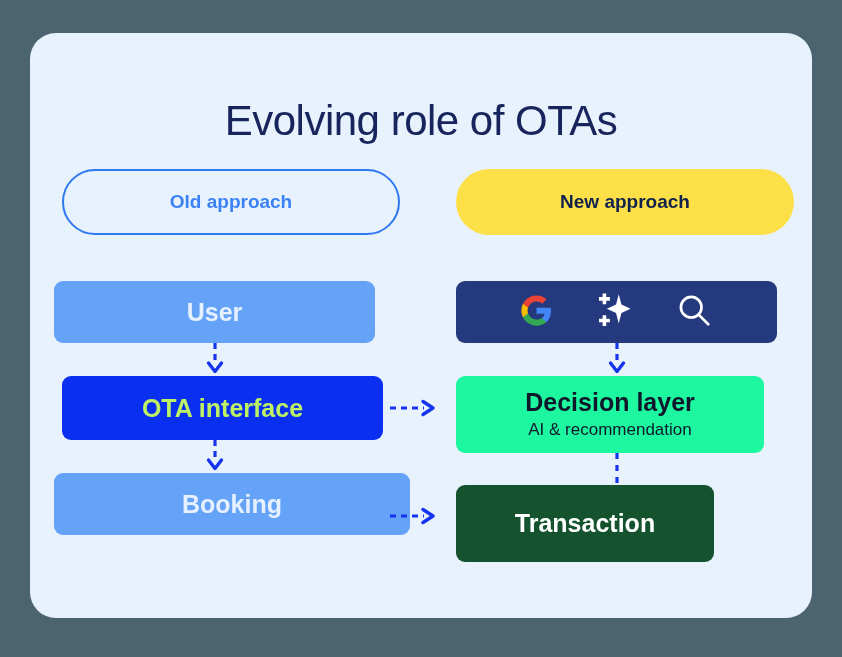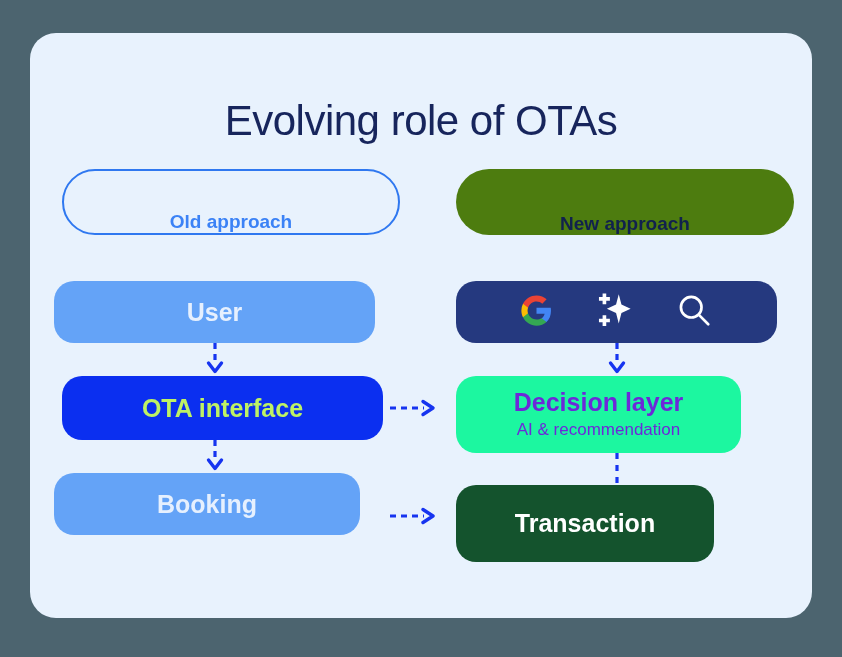--- a/index.html
+++ b/index.html
@@ -37,45 +37,45 @@
     font-weight: normal;
     color: #17255c;
     letter-spacing: -0.5px;
   }
   
   .pill {
     position: absolute;
     height: 66px;
     border-radius: 33px;
     display: flex;
-    align-items: flex-end;
+    align-items: center;
     justify-content: center;
     font-size: 19px;
     font-weight: bold;
     box-sizing: border-box;
   }
   .pill-old {
     left: 32px;
     top: 136px;
     width: 338px;
     border: 2.5px solid #2f78f0;
     color: #3b82f6;
     background: transparent;
   }
   .pill-new {
     left: 426px;
     top: 136px;
     width: 338px;
-    background: #4d7c0f;
+    background: #fde047;
     color: #11214d;
   }
   
   .box {
     position: absolute;
-    border-radius: 20px;
+    border-radius: 9px;
     display: flex;
     flex-direction: column;
     align-items: center;
     justify-content: center;
     box-sizing: border-box;
   }
   .box-title {
     font-size: 25px;
     font-weight: bold;
     line-height: 1.15;
@@ -89,33 +89,33 @@
   
   .b-user {
     left: 24px; top: 248px; width: 321px; height: 62px;
     background: #64a3f7; color: #e6f0fe;
   }
   .b-ota {
     left: 32px; top: 343px; width: 321px; height: 64px;
     background: #0b2ff0; color: #bef264;
   }
   .b-booking {
-    left: 24px; top: 440px; width: 306px; height: 62px;
+    left: 24px; top: 440px; width: 356px; height: 62px;
     background: #64a3f7; color: #e6f0fe;
   }
   
   .b-icons {
     left: 426px; top: 248px; width: 321px; height: 62px;
     background: #25397f;
     flex-direction: row;
     gap: 42px;
   }
   .b-decision {
-    left: 426px; top: 343px; width: 285px; height: 77px;
-    background: #1cf7a0; color: #6d28d9;
+    left: 426px; top: 343px; width: 308px; height: 77px;
+    background: #1cf7a0; color: #0f172a;
   }
   .b-transaction {
     left: 426px; top: 452px; width: 258px; height: 77px;
     background: #14532d; color: #ffffff;
   }
   .b-transaction .box-sub { color: #dbe6ff; }
   
   .vconn {
     position: absolute;
     width: 26px;

